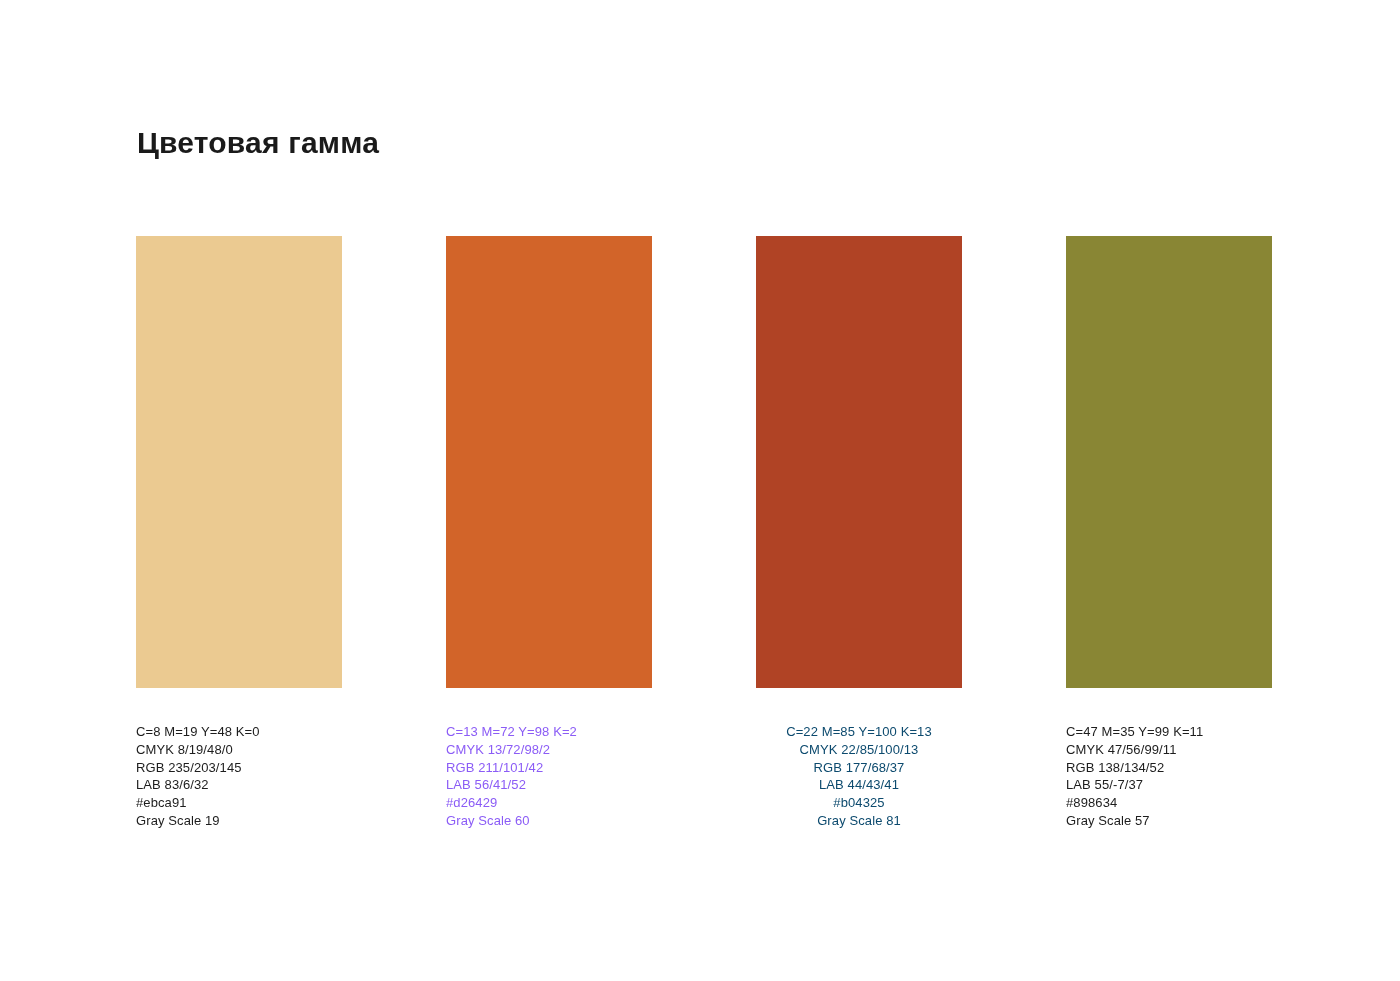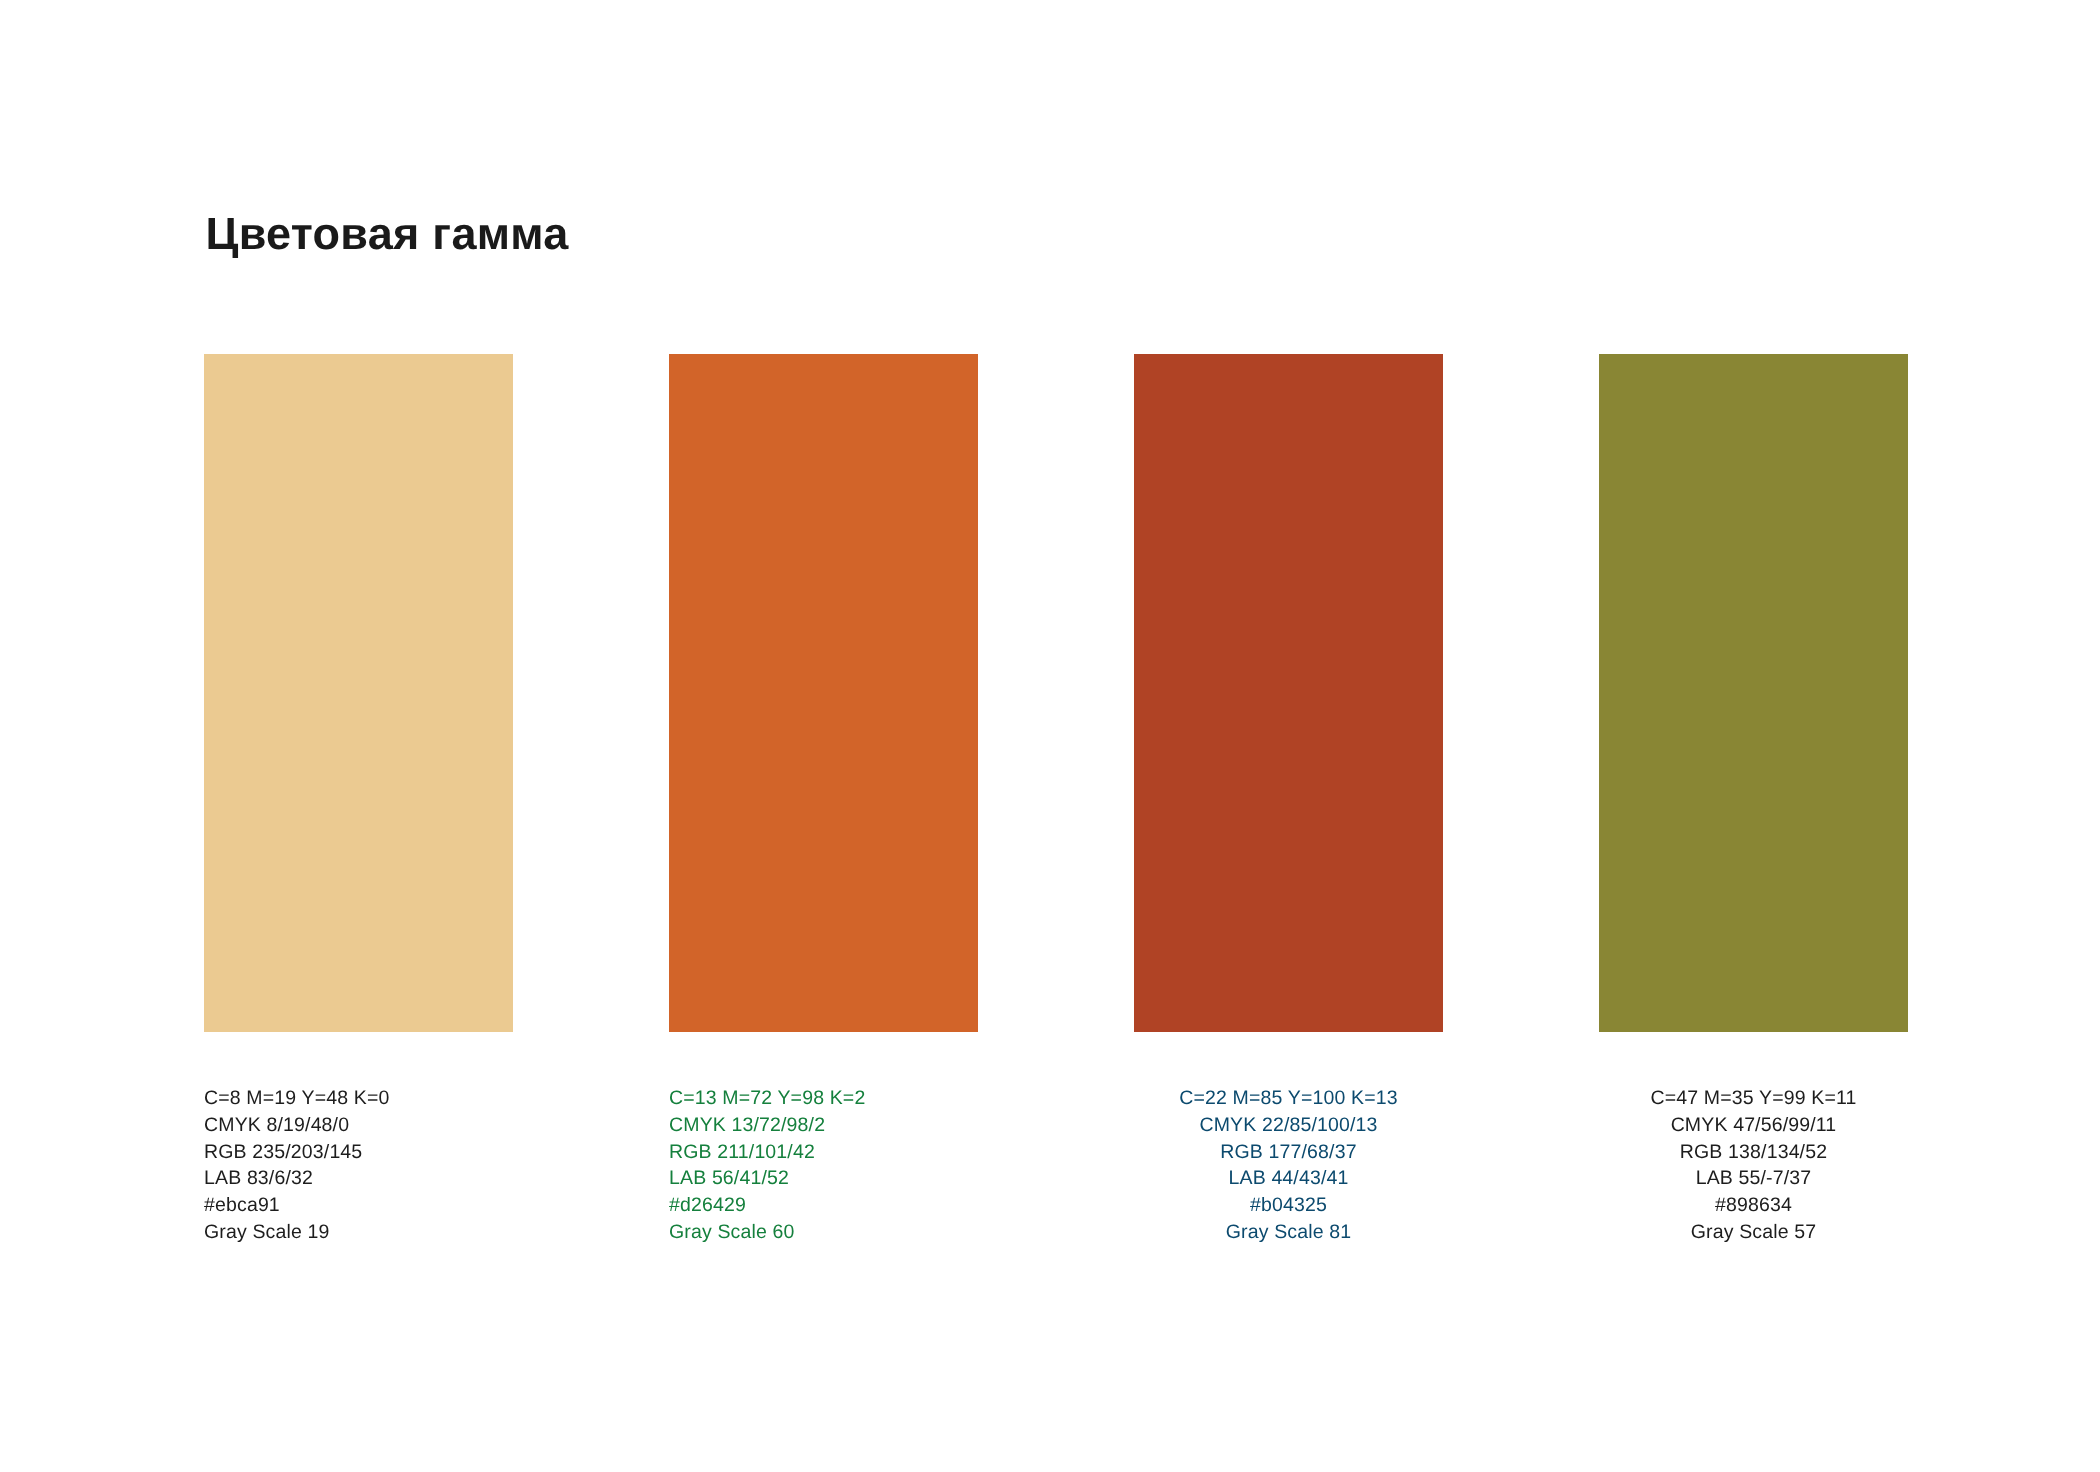--- a/index.html
+++ b/index.html
@@ -23,38 +23,37 @@
   .page-title {
     position: absolute;
     left: 137px;
     top: 123px;
     font-size: 30px;
     font-weight: bold;
     color: #1a1a1a;
     letter-spacing: 0.2px;
     line-height: 40px;
     white-space: nowrap;
-    margin-top: 14px;
   }
   .palette {
     position: absolute;
     left: 136px;
     top: 236px;
     width: 1136px;
     height: 600px;
   }
   .swatch-col {
     position: absolute;
     top: 0;
     width: 206px;
   }
   .swatch-col.c0 { left: 0px; }
   .swatch-col.c1 { left: 310px; }
   .swatch-col.c2 { left: 620px; }
-  .swatch-col.c3 { left: 930px; text-align: center; }
+  .swatch-col.c3 { left: 930px; }
 
   .swatch-chip {
     width: 206px;
     height: 452px;
     display: block;
   }
   .swatch-specs {
     margin-top: 35px;
     font-size: 13px;
     line-height: 17.8px;
@@ -82,21 +81,21 @@
         <span class="spec-line">CMYK 8/19/48/0</span>
         <span class="spec-line">RGB 235/203/145</span>
         <span class="spec-line">LAB 83/6/32</span>
         <span class="spec-line">#ebca91</span>
         <span class="spec-line">Gray Scale 19</span>
       </div>
     </div>
 
     <div class="swatch-col c1">
       <div class="swatch-chip" style="background: rgb(210, 100, 41);"></div>
-      <div class="swatch-specs" style="color: #15803d;">
+      <div class="swatch-specs" style="color: #8b5cf6;">
         <span class="spec-line">C=13 M=72 Y=98 K=2</span>
         <span class="spec-line">CMYK 13/72/98/2</span>
         <span class="spec-line">RGB 211/101/42</span>
         <span class="spec-line">LAB 56/41/52</span>
         <span class="spec-line">#d26429</span>
         <span class="spec-line">Gray Scale 60</span>
       </div>
     </div>
 
     <div class="swatch-col c2">

